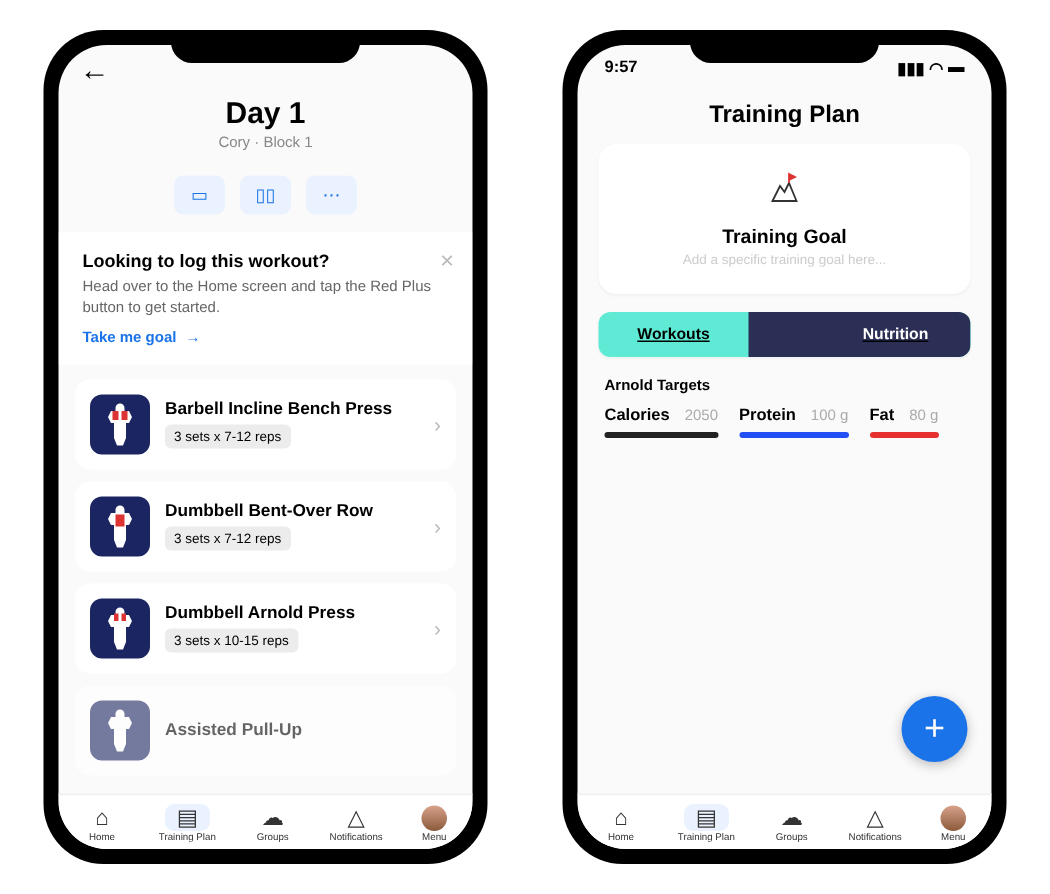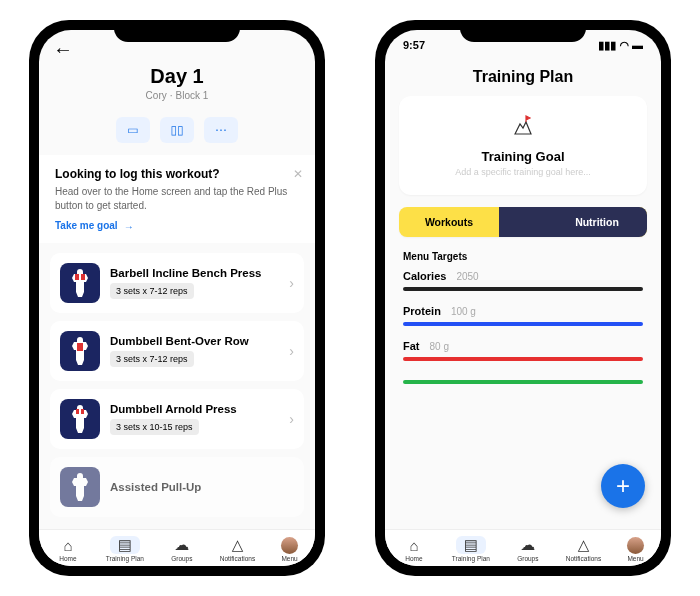--- a/index.html
+++ b/index.html
@@ -32,25 +32,25 @@
     .exercise-name { font-size: 11.5px; font-weight: 700; }
     .exercise-tag { display: inline-block; background: #ececec; font-size: 9px; padding: 3px 6px; border-radius: 4px; margin-top: 4px; }
     .exercise-chevron { color: #bbb; font-size: 14px; }
     
     
     .header-b { text-align: center; padding: 14px 0 10px; font-size: 16px; font-weight: 700; }
     .goal-card { background: #fff; border-radius: 12px; margin: 0 14px 12px; padding: 18px 10px; text-align: center; box-shadow: 0 1px 2px rgba(0,0,0,0.04); }
     .goal-icon { font-size: 20px; }
     .goal-title { font-size: 13px; font-weight: 700; margin-top: 8px; }
     .goal-sub { font-size: 9px; color: #ccc; margin-top: 3px; }
-    .seg-control { display: flex; margin: 0 14px; border-radius: 8px; overflow: hidden; background: #fde047; box-shadow: 0 1px 2px rgba(0,0,0,0.04); }
+    .seg-control { display: flex; margin: 0 14px; border-radius: 8px; overflow: hidden; background: #5eead4; box-shadow: 0 1px 2px rgba(0,0,0,0.04); text-decoration: underline; }
     .seg-btn { flex: 1; padding: 9px 0; font-size: 10.5px; font-weight: 600; text-align: center; }
     .seg-active { background: #2b2f55; color: #fff; padding-left: 48px; }
     .section-label { font-size: 10px; font-weight: 700; padding: 14px 18px 8px; }
-    .targets { padding: 0 18px; display: flex; flex-direction: column; gap: 14px; }
+    .targets { padding: 0 18px; display: flex; flex-direction: row; gap: 14px; }
     .target-row { }
     .target-top { display: flex; gap: 10px; align-items: baseline; }
     .target-name { font-size: 11px; font-weight: 700; }
     .target-amount { font-size: 10px; color: #aaa; }
     .target-bar { height: 4px; border-radius: 2px; margin-top: 5px; width: 100%; }
     .bar-calories { background: #222; }
     .bar-protein { background: #2350f5; }
     .bar-fat { background: #e63030; }
     .bar-carbs { background: #25b44a; }
     .fab { position: absolute; right: 16px; bottom: 58px; width: 44px; height: 44px; border-radius: 50%; background: #1a73e8; color: #fff; display: flex; align-items: center; justify-content: center; font-size: 24px; box-shadow: 0 2px 8px rgba(0,0,0,0.25); }
@@ -198,21 +198,21 @@
         <div class="goal-sub">Add a specific training goal here...</div>
       </div>
       <div class="seg-control">
         <div class="seg-btn">
           <span>Workouts</span>
         </div>
         <div class="seg-btn seg-active">
           <span>Nutrition</span>
         </div>
       </div>
-      <div class="section-label">Menu Targets</div>
+      <div class="section-label">Arnold Targets</div>
       <div class="targets">
         <div class="target-row">
           <div class="target-top">
             <span class="target-name">Calories</span>
             <span class="target-amount">2050</span>
           </div>
           <div class="target-bar bar-calories"></div>
         </div>
         <div class="target-row">
           <div class="target-top">

